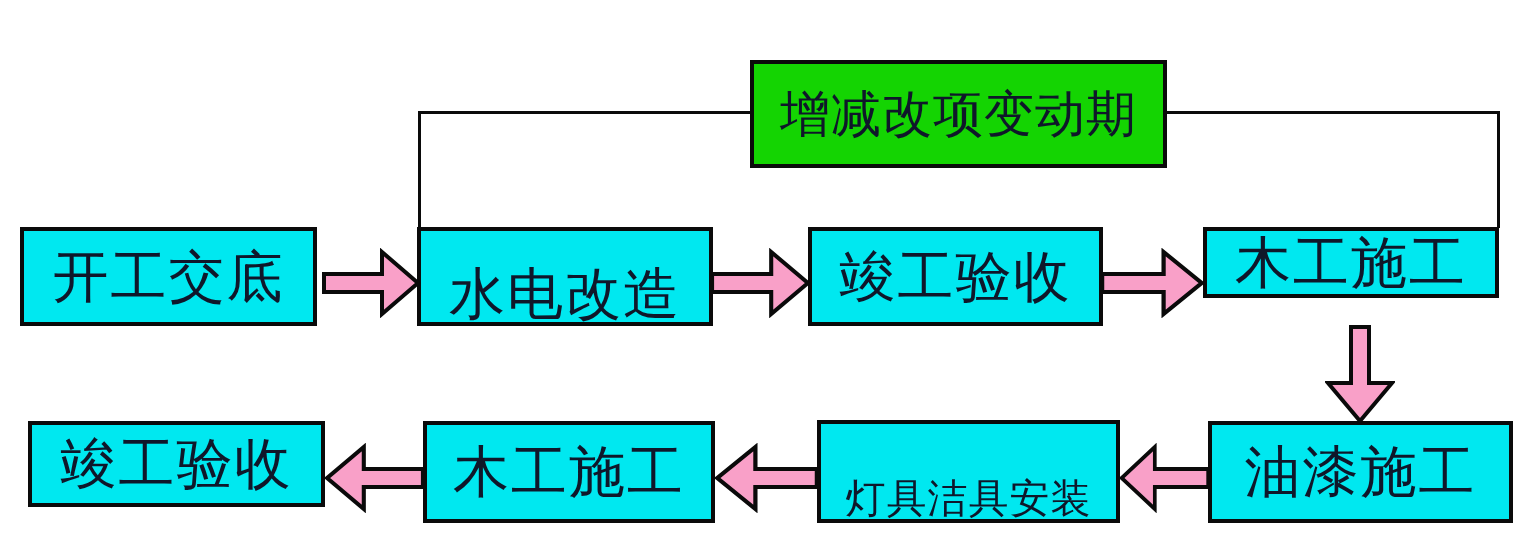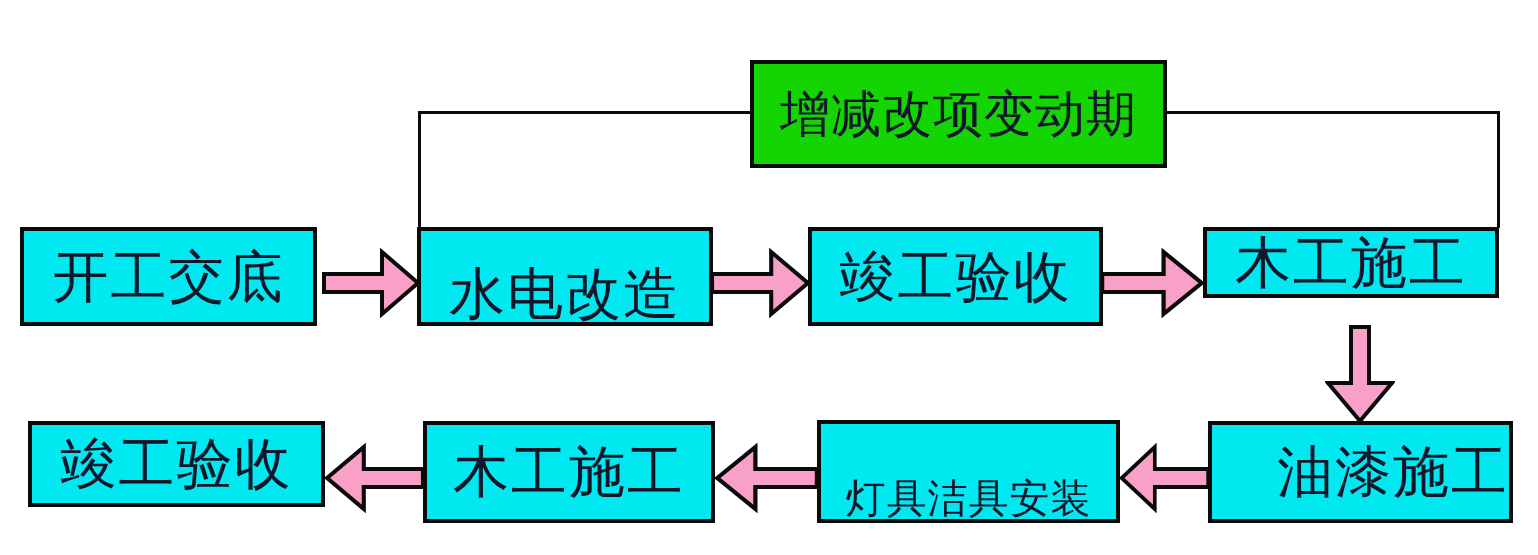--- a/index.html
+++ b/index.html
@@ -53,21 +53,21 @@
   }
   
   #node-change-period        { left: 750px;  top: 60px;  width: 417px; height: 108px; }
   #node-construction-briefing{ left: 20px;   top: 227px; width: 297px; height: 99px; }
   #node-plumbing-electrical  { left: 417px;  top: 227px; width: 296px; height: 99px; align-items: flex-end; }
   #node-tiling-work          { left: 808px;  top: 227px; width: 295px; height: 99px; }
   #node-carpentry-work       { left: 1203px; top: 227px; width: 296px; height: 71px; }
   #node-completion-acceptance{ left: 28px;   top: 421px; width: 297px; height: 86px; }
   #node-final-cleanup        { left: 423px;  top: 421px; width: 292px; height: 102px; }
   #node-fixture-installation { left: 817px;  top: 420px; width: 303px; height: 103px; align-items: flex-end; }
-  #node-painting-work        { left: 1208px; top: 421px; width: 305px; height: 102px; justify-content: flex-end; }
+  #node-painting-work        { left: 1208px; top: 421px; width: 305px; height: 102px; }
 
   #connector-left-horizontal  { left: 418px;  top: 111px; width: 332px; height: 3px; }
   #connector-left-vertical    { left: 418px;  top: 111px; width: 3px;   height: 117px; }
   #connector-right-horizontal { left: 1167px; top: 111px; width: 333px; height: 3px; }
   #connector-right-vertical   { left: 1497px; top: 111px; width: 3px;   height: 117px; }
 </style>
 </head>
 <body>
 
 <div id="stage">

